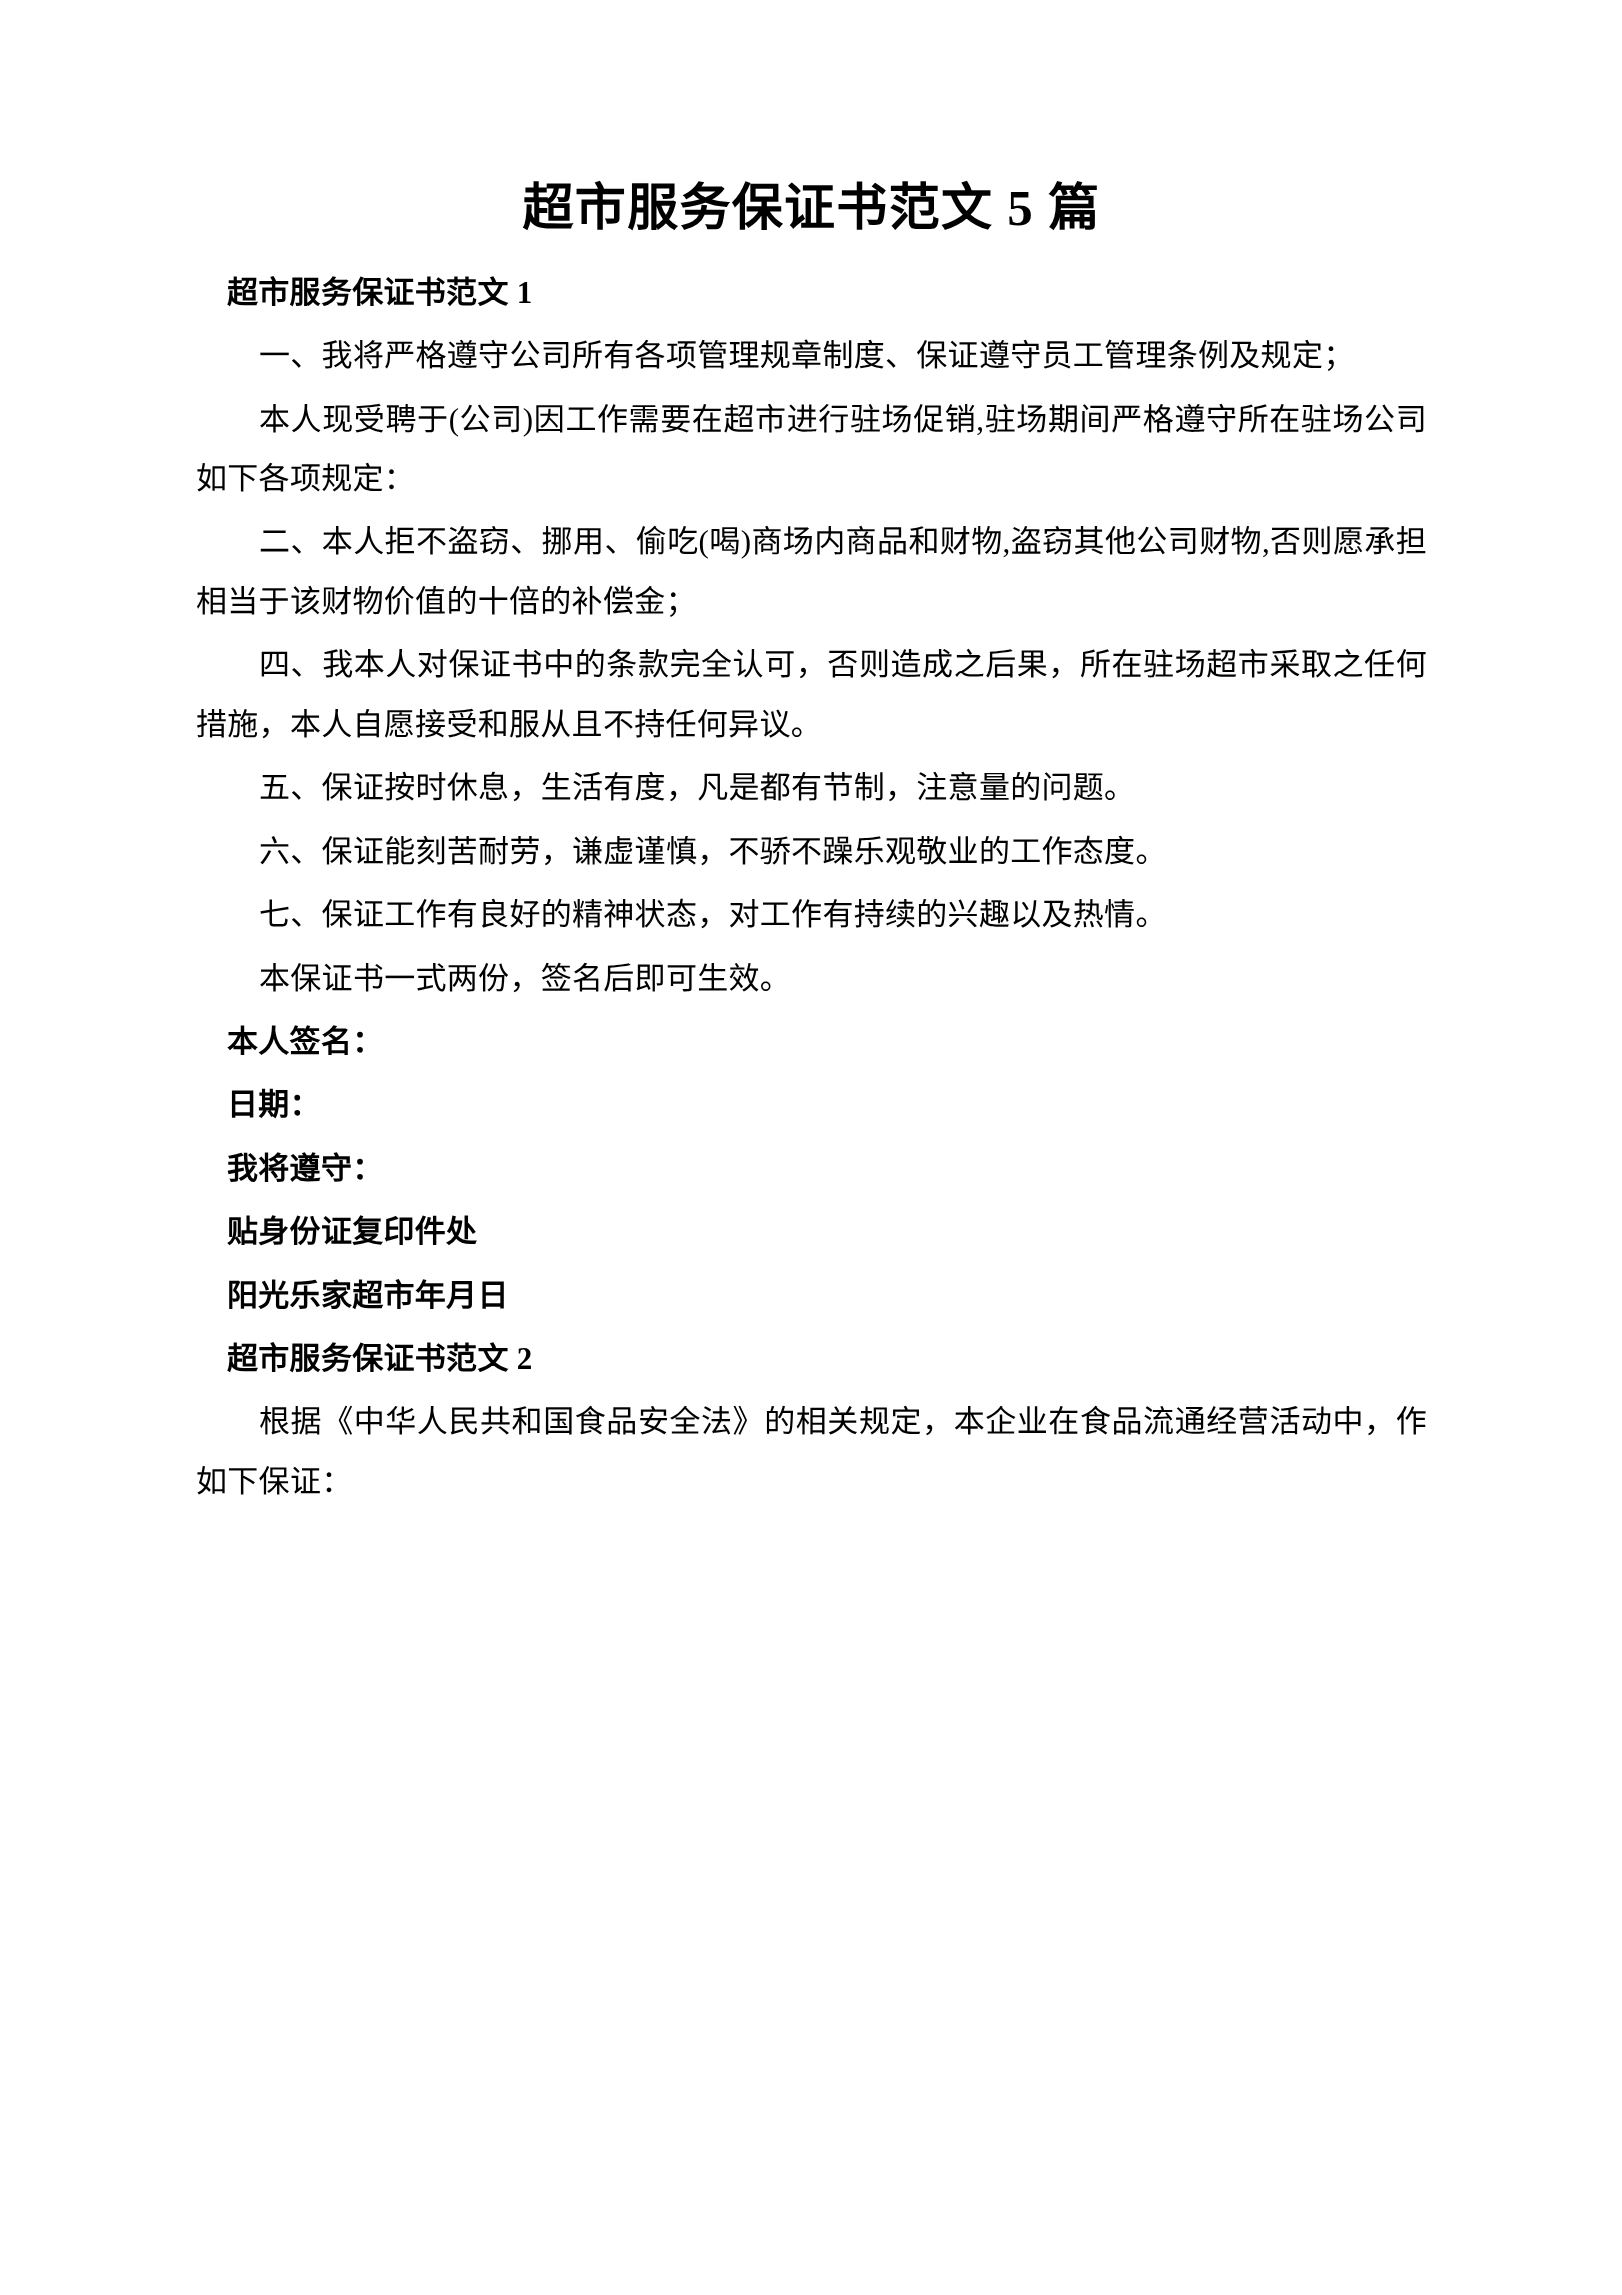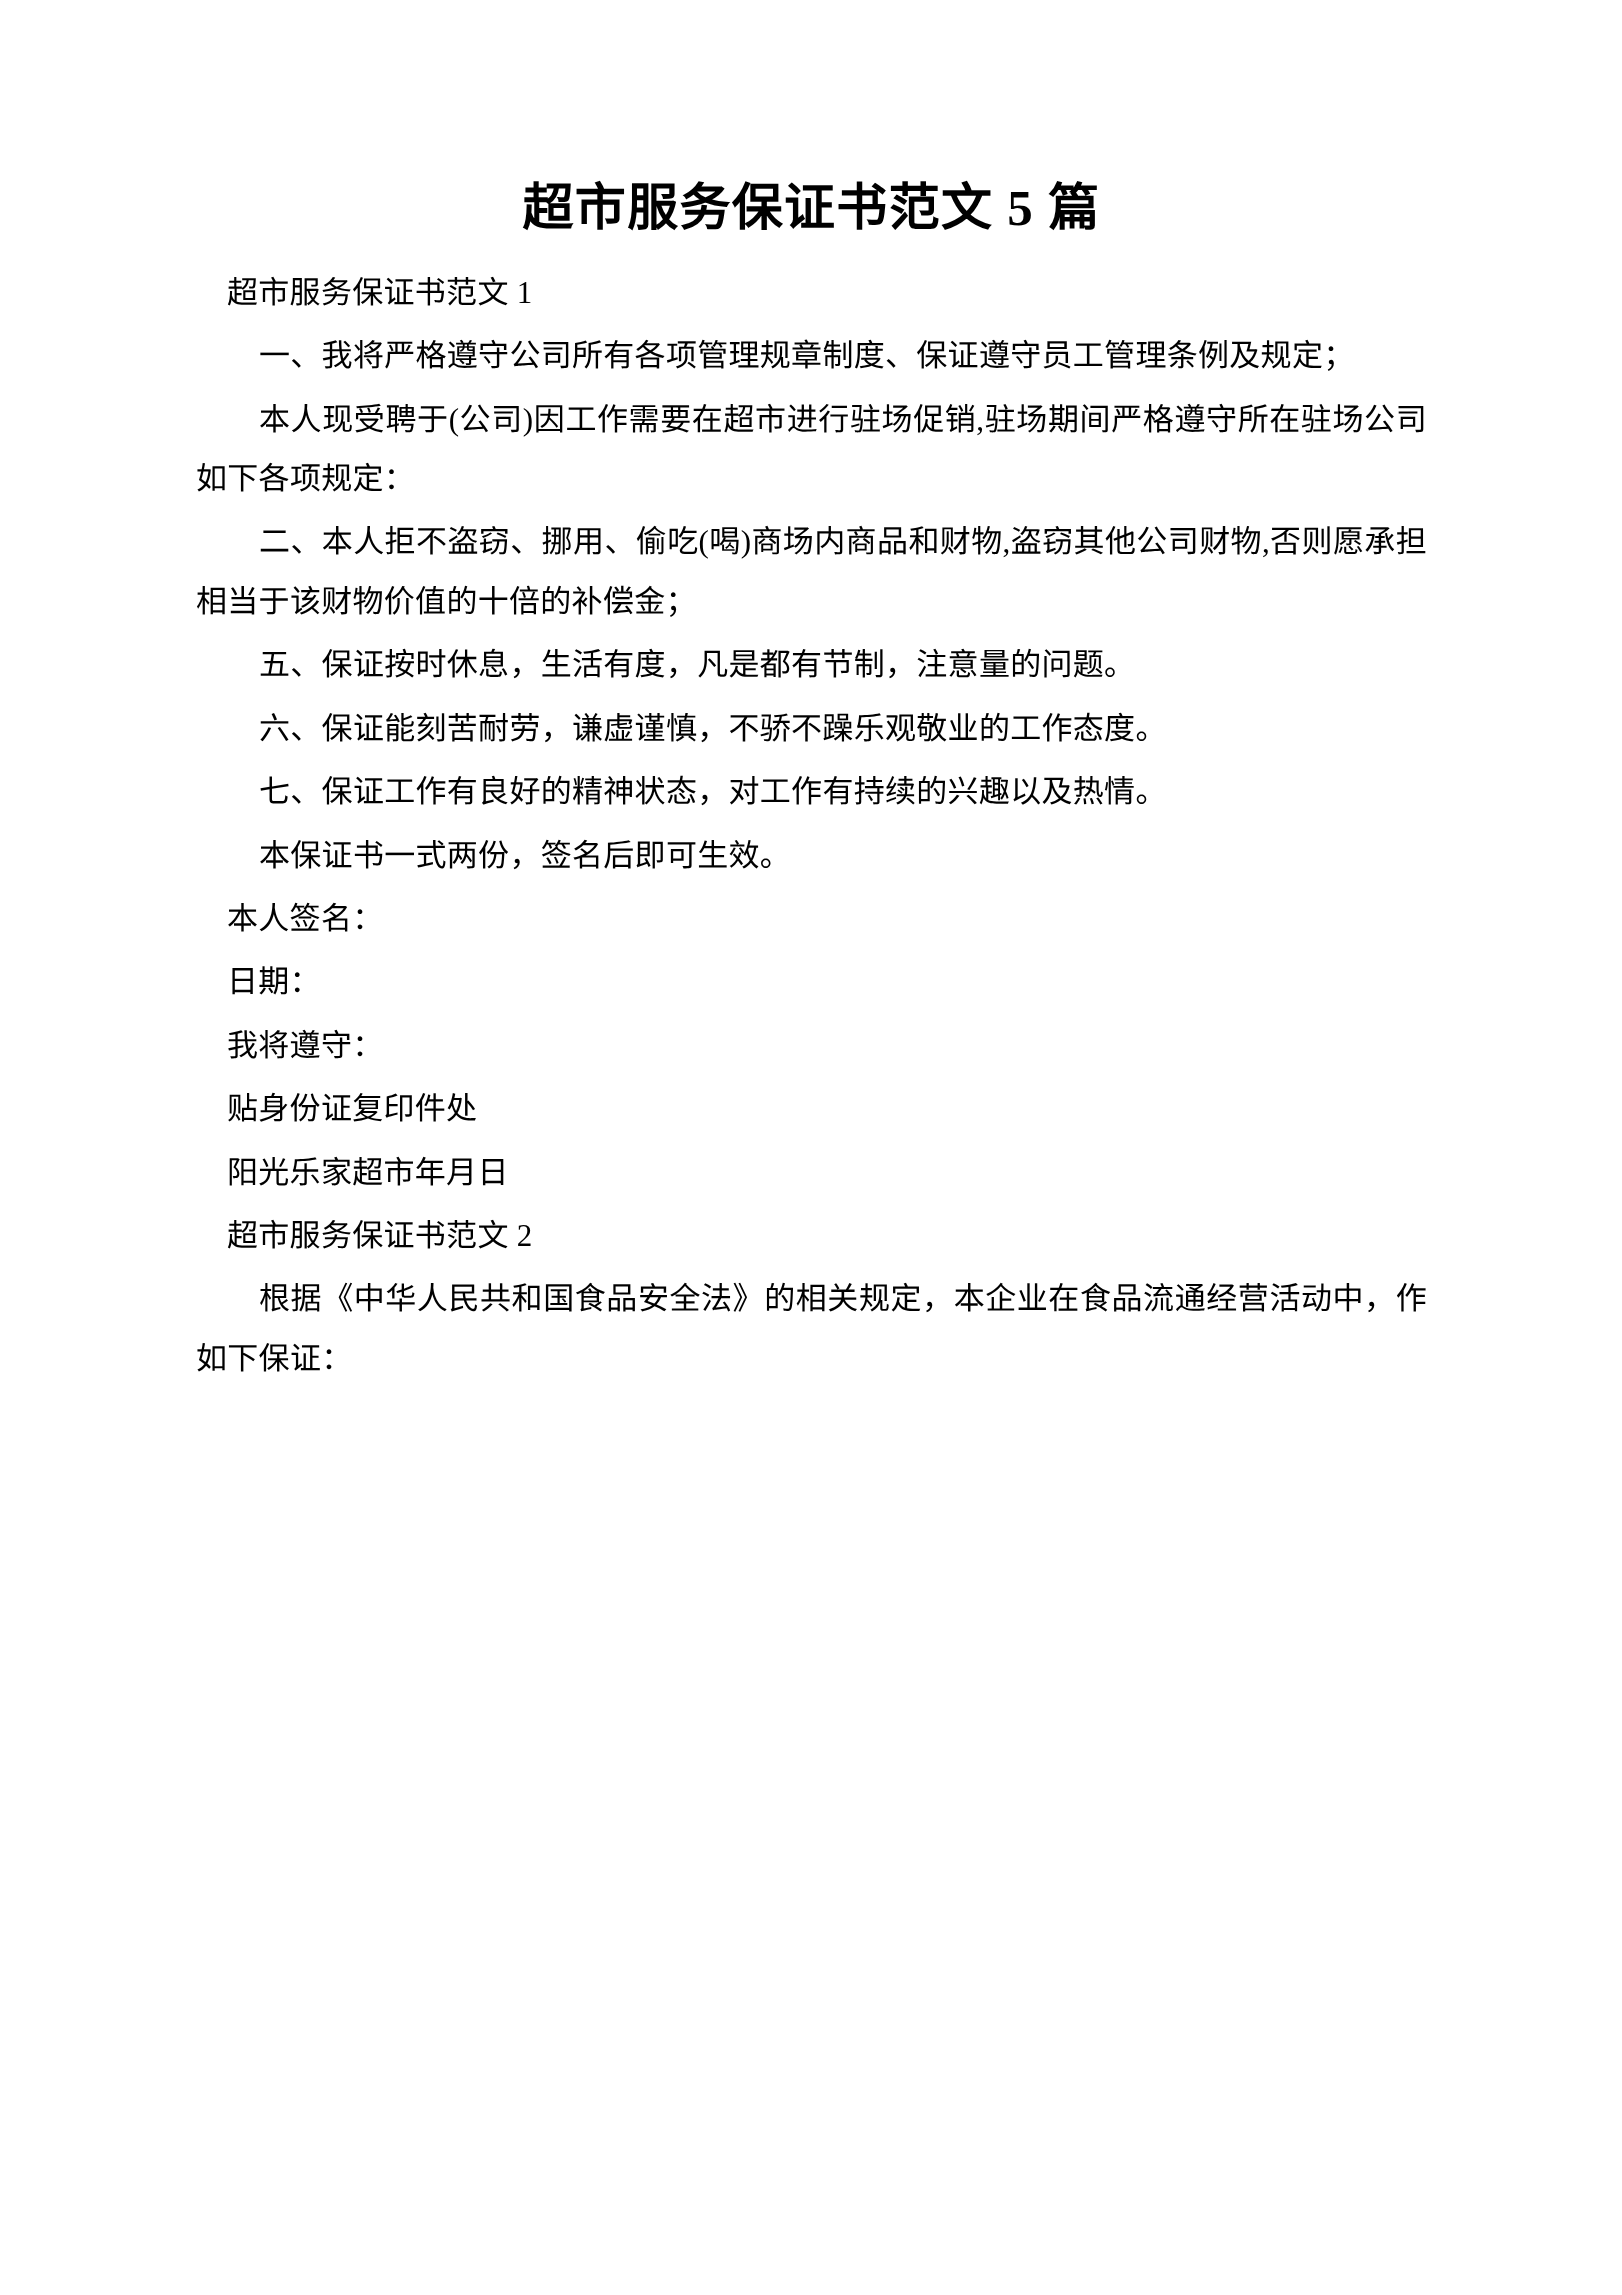--- a/index.html
+++ b/index.html
@@ -36,32 +36,34 @@
     margin: 0 0 3.9px 0;
     text-align: justify;
     text-justify: inter-ideograph;
     letter-spacing: 0.3px;
   }
   .indent {
     text-indent: 63px;
   }
   .indent-small {
     text-indent: 31px;
+    font-weight: bold;
   }
 </style>
 </head>
 <body>
 
 <div class="page">
   <h1 class="doc-title">超市服务保证书范文 5 篇</h1>
   <div class="body-text">
     <p class="para indent-small">超市服务保证书范文 1</p>
     <p class="para indent">一、我将严格遵守公司所有各项管理规章制度、保证遵守员工管理条例及规定；</p>
     <p class="para indent">本人现受聘于(公司)因工作需要在超市进行驻场促销,驻场期间严格遵守所在驻场公司如下各项规定：</p>
     <p class="para indent">二、本人拒不盗窃、挪用、偷吃(喝)商场内商品和财物,盗窃其他公司财物,否则愿承担相当于该财物价值的十倍的补偿金；</p>
+    <p class="para indent">四、我本人对保证书中的条款完全认可，否则造成之后果，所在驻场超市采取之任何措施，本人自愿接受和服从且不持任何异议。</p>
     <p class="para indent">五、保证按时休息，生活有度，凡是都有节制，注意量的问题。</p>
     <p class="para indent">六、保证能刻苦耐劳，谦虚谨慎，不骄不躁乐观敬业的工作态度。</p>
     <p class="para indent">七、保证工作有良好的精神状态，对工作有持续的兴趣以及热情。</p>
     <p class="para indent">本保证书一式两份，签名后即可生效。</p>
     <p class="para indent-small">本人签名：</p>
     <p class="para indent-small">日期：</p>
     <p class="para indent-small">我将遵守：</p>
     <p class="para indent-small">贴身份证复印件处</p>
     <p class="para indent-small">阳光乐家超市年月日</p>
     <p class="para indent-small">超市服务保证书范文 2</p>

